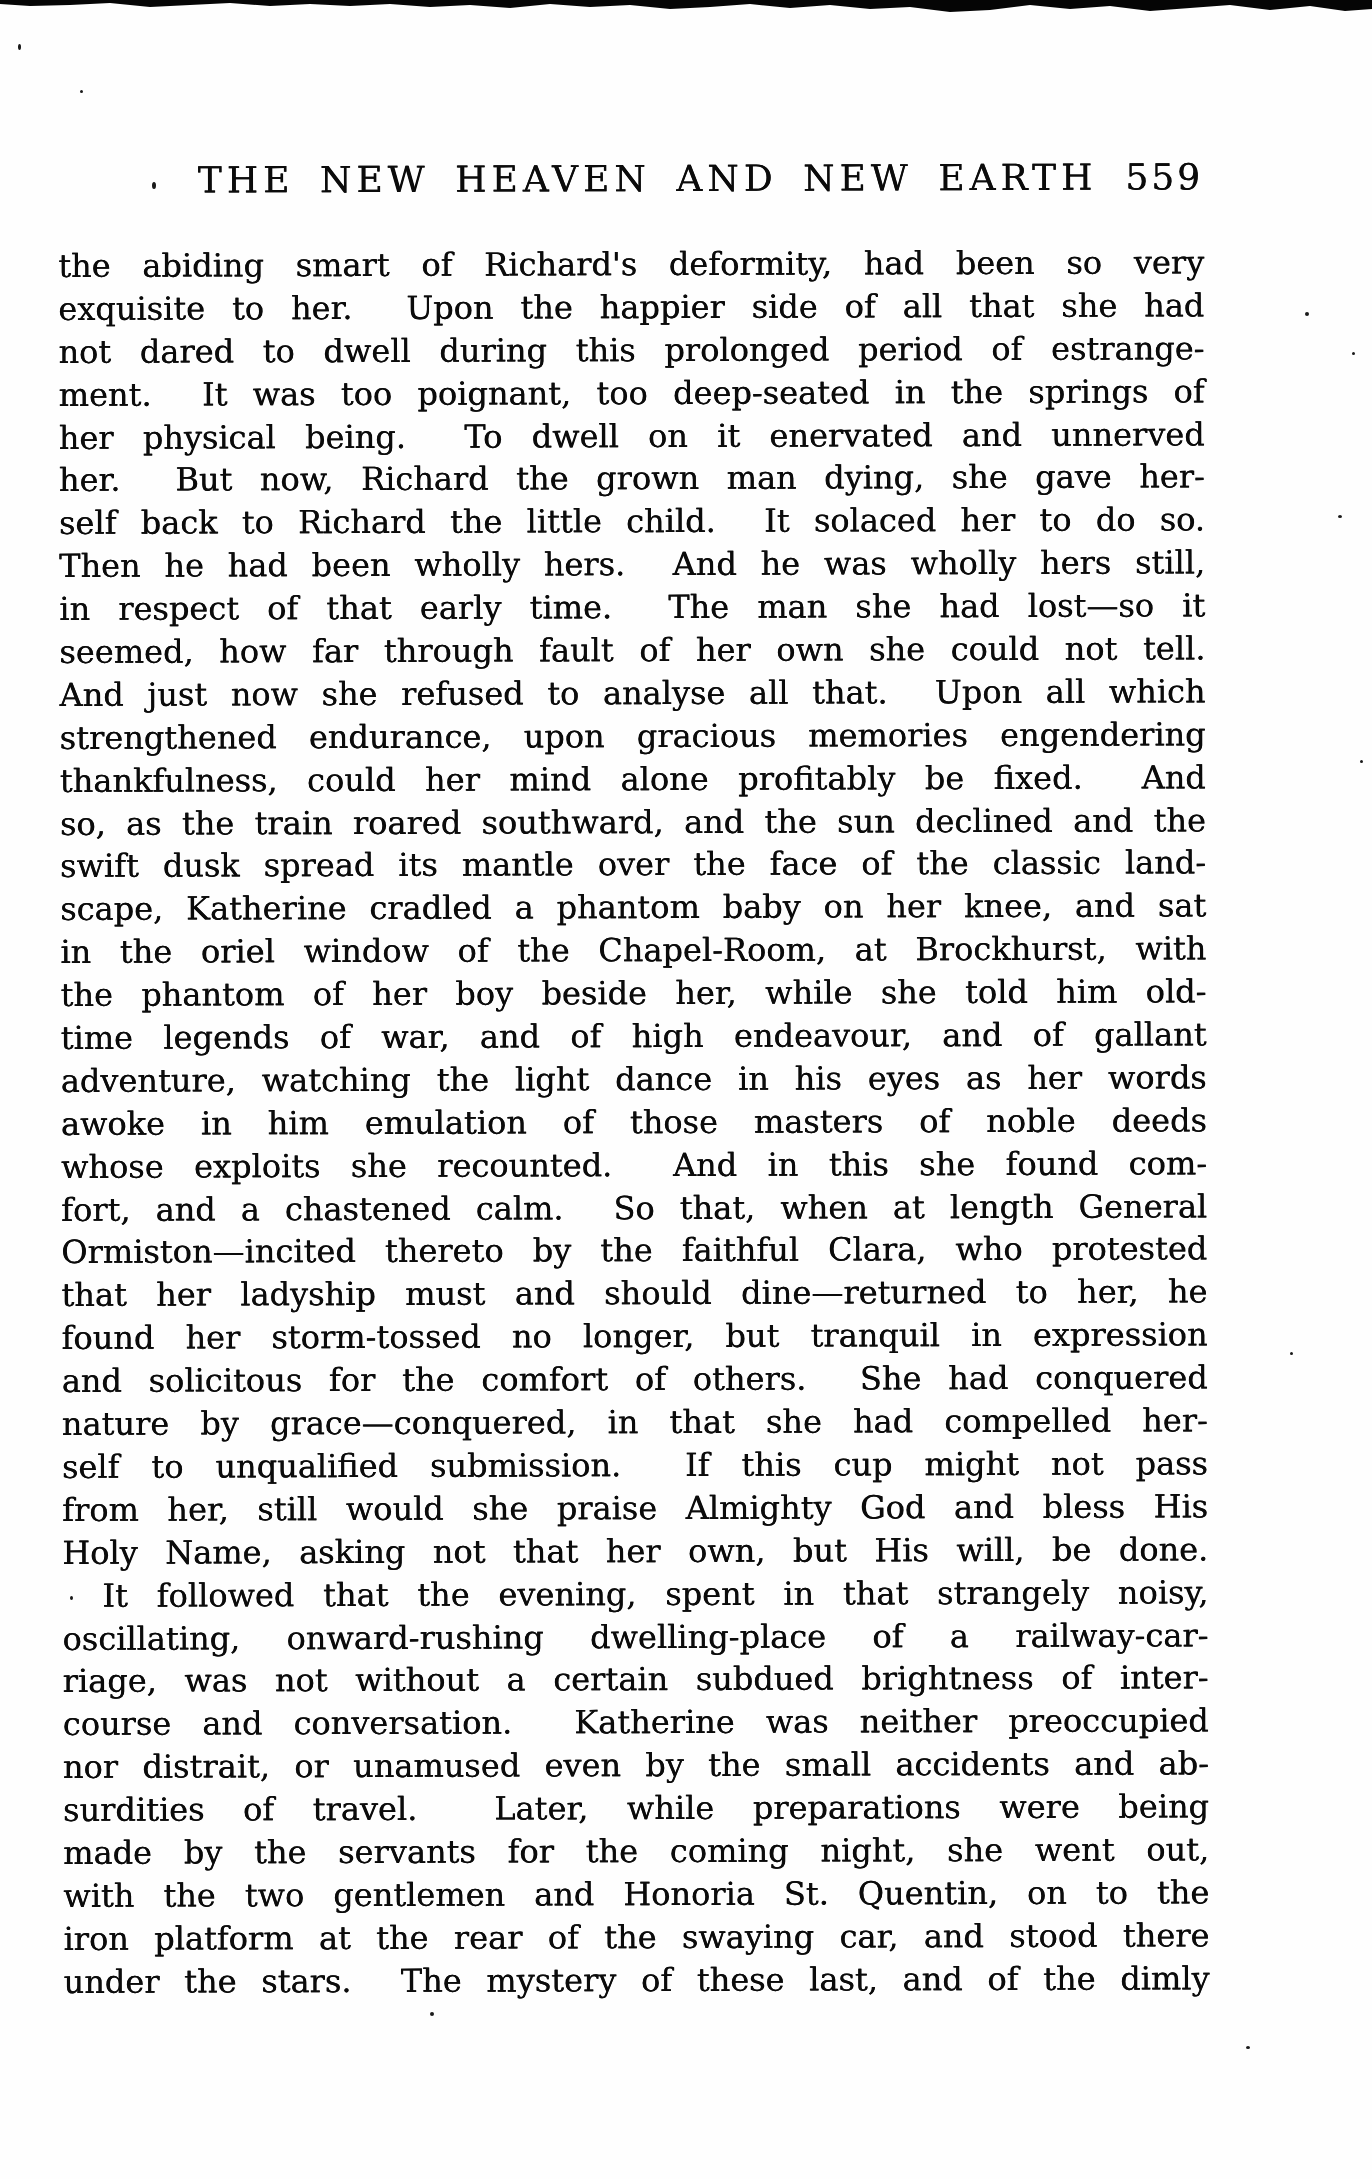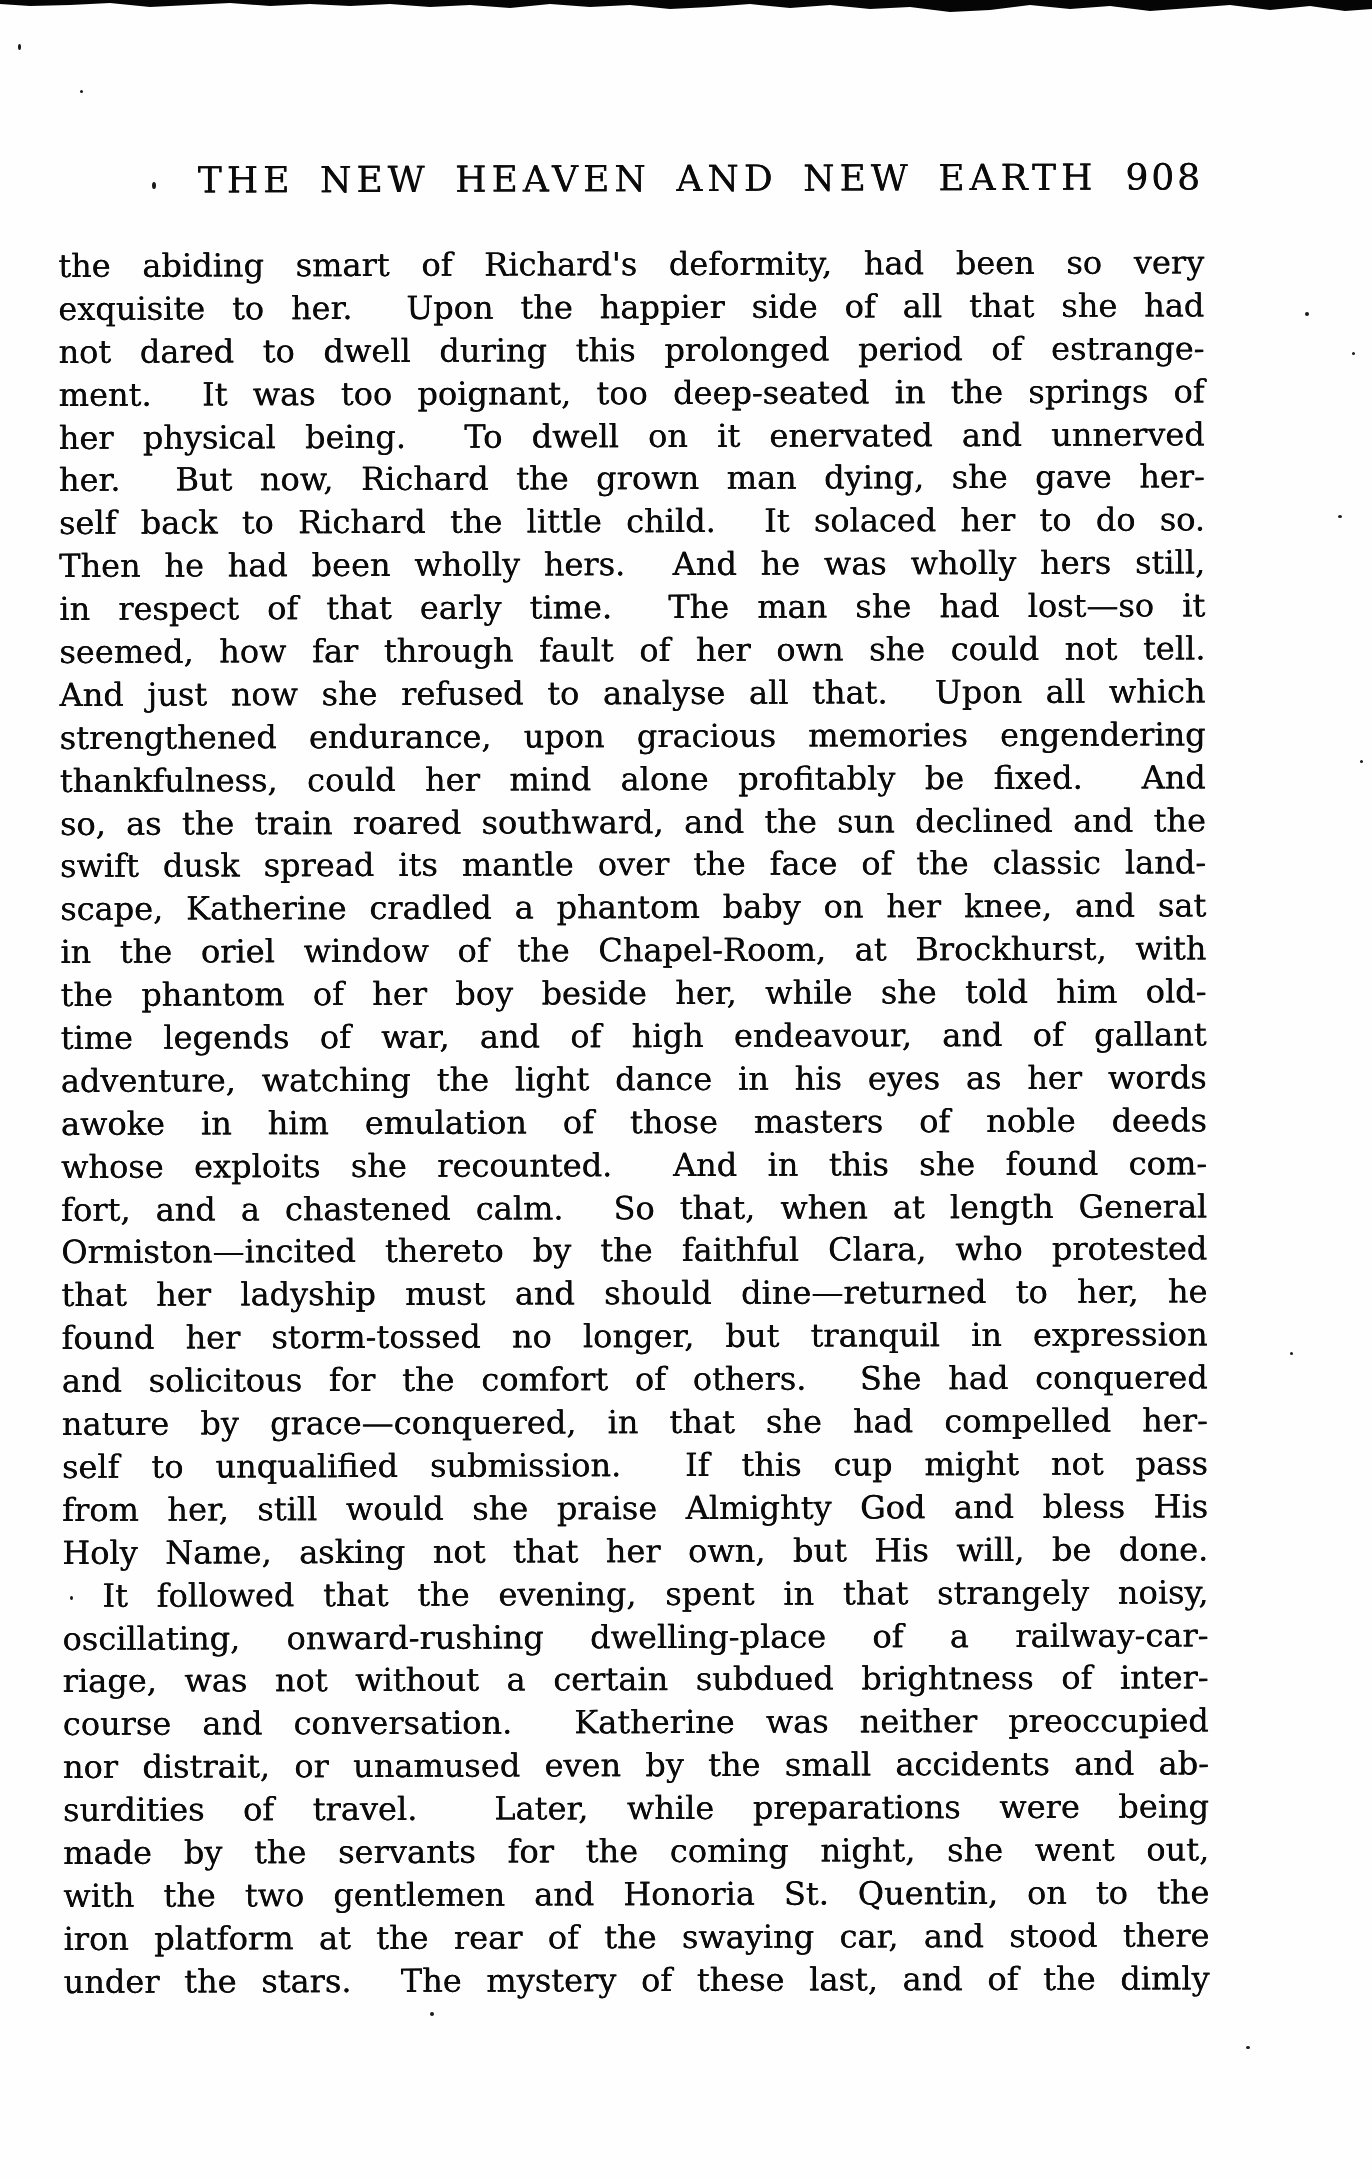--- a/index.html
+++ b/index.html
@@ -78,21 +78,21 @@
 
 <div class="page">
 
   <svg class="top-edge" viewBox="0 0 1372 14" preserveAspectRatio="none" aria-hidden="true">
     <path fill="#050505" d="M0,0 L1372,0 L1372,9 L1345,11 L1310,6 L1270,10 L1230,5 L1190,8 L1150,11 L1110,6 L1070,9 L1030,5 L990,10 L950,12 L910,7 L870,9 L830,5 L790,8 L750,4 L710,7 L670,9 L630,5 L590,7 L550,4 L510,8 L470,5 L430,7 L390,4 L350,6 L310,4 L270,6 L230,3 L190,5 L150,7 L110,3 L70,5 L30,6 L0,4 Z"></path>
   </svg>
 
   <div class="scan-tilt">
 
     <div class="running-head">
-      <span>THE NEW HEAVEN AND NEW EARTH</span><span class="page-number">908</span>
+      <span>THE NEW HEAVEN AND NEW EARTH</span><span class="page-number">559</span>
     </div>
 
     <div class="page-body">
         <div class="paragraph">
           <div class="line first">the abiding smart of Richard's deformity, had been so very</div>
           <div class="line">exquisite to her.&nbsp; Upon the happier side of all that she had</div>
           <div class="line">not dared to dwell during this prolonged period of estrange-</div>
           <div class="line">ment.&nbsp; It was too poignant, too deep-seated in the springs of</div>
           <div class="line">her physical being.&nbsp; To dwell on it enervated and unnerved</div>
           <div class="line">her.&nbsp; But now, Richard the grown man dying, she gave her-</div>

